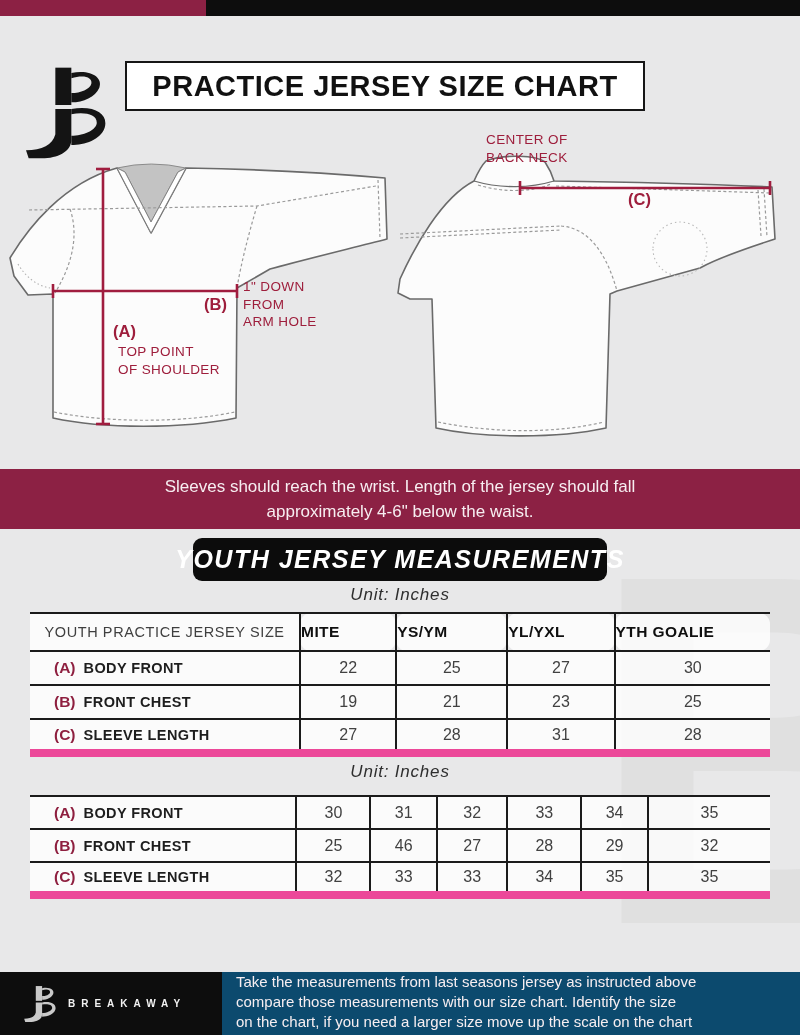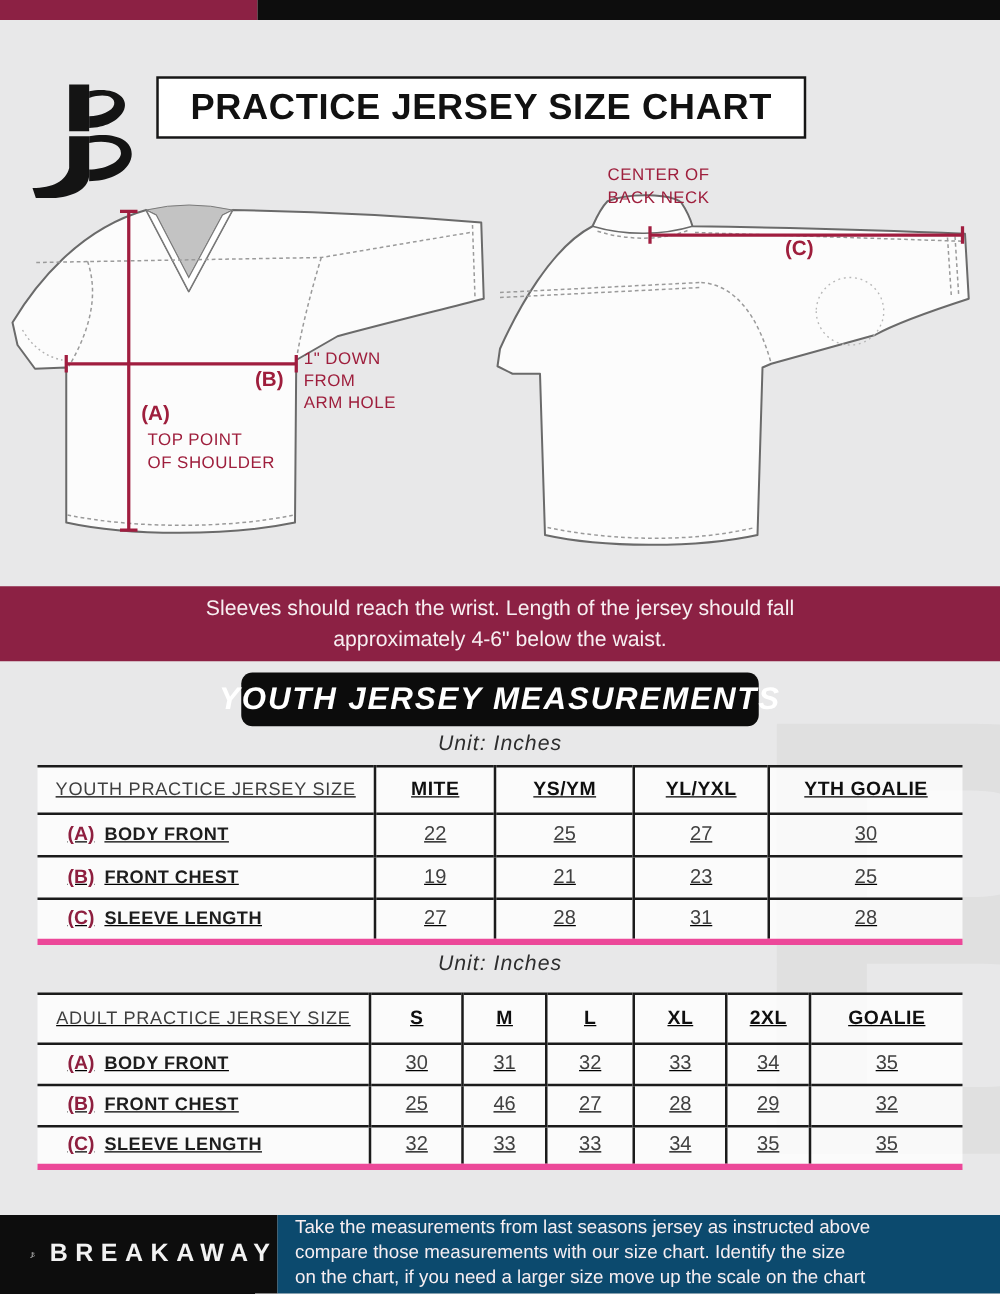--- a/index.html
+++ b/index.html
@@ -48,42 +48,42 @@
   
   .section { position:relative; z-index:2; }
   .pill {
     width:414px; height:43px; margin:0 auto; background:#0c0c0c; border-radius:9px;
     display:flex; align-items:center; justify-content:center;
   }
   .pill span { color:#fff; font-size:25px; font-weight:700; letter-spacing:1.5px; white-space:nowrap;font-style:italic; }
   .unit { text-align:center; font-style:italic; font-size:17px; color:#2e2e2e;
     letter-spacing:.8px; height:20px; line-height:20px; }
   table.size { border-collapse:collapse; margin:0 auto; width:740px; table-layout:fixed; }
-  table.size { border-top:2px solid #1b1b1b; border-bottom:5px solid #ec4899;text-decoration:underline; }
+  table.size { border-top:2px solid #1b1b1b; border-bottom:8px solid #ec4899; }
   table.size td, table.size th { background:rgba(255,255,255,.8); vertical-align:middle; }
   table.size th + th, table.size td + td { border-left:2px solid #1b1b1b; }
   table.size tr + tr th, table.size tr + tr td { border-top:2px solid #1b1b1b; }
   th.first-col { font-weight:500; font-size:14.5px; color:#3f3f3f; letter-spacing:.6px; text-align:center; }
-  th.size-col { font-weight:700; font-size:15.5px; color:#0f0f0f; letter-spacing:.4px; text-align:center; }
+  th.size-col { font-weight:700; font-size:15.5px; color:#0f0f0f; letter-spacing:.4px; text-align:left;border-radius:11px; }
   td.row-label { text-align:left; padding-left:24px; }
   td.row-label .key { color:#8e1f3f; font-weight:800; font-size:15.5px; margin-right:8px; }
   td.row-label .lbl { color:#1d1d1d; font-weight:600; font-size:14.5px; letter-spacing:.4px; }
   td.val { text-align:center; font-size:16px; color:#414141; }
   .youth-table tr.hdr { height:38px; } .youth-table tr.data { height:34px; }
   .adult-table tr.hdr { height:40px; } .adult-table tr.data { height:33px; }
   
   .watermark {
     position:absolute; left:588px; top:530px; z-index:0;
     font-size:500px; line-height:440px; font-weight:700; color:#dcdcdc; opacity:.65;
   }
   
   .footer { position:absolute; left:0; bottom:0; width:800px; height:63px; display:flex; z-index:4; }
   .footer-black { width:222px; background:#0d0d0d; display:flex; align-items:center; }
   .footer-logo { margin-left:24px; width:32px; height:38px; }
-  .brand { color:#f2f2f2; font-size:20px; font-weight:700; letter-spacing:6px; margin-left:12px; white-space:nowrap; }
+  .brand { color:#f2f2f2; font-size:10px; font-weight:700; letter-spacing:6px; margin-left:12px; white-space:nowrap; }
   .footer-maroon { flex:1; background:#0c4a6e; display:flex; align-items:flex-start; }
   .footer-maroon div { color:#f7eef1; font-size:15px; line-height:20px; padding:0 14px 0 14px; white-space:pre-line; }
 </style>
 </head>
 <body>
 
 <div class="page">
 
   <div class="topstrips">
     <div class="strip-maroon"></div>
@@ -226,29 +226,20 @@
       <colgroup>
           <col style="width:36%">
           <col style="width:10%">
           <col style="width:9%">
           <col style="width:9.5%">
           <col style="width:10%">
           <col style="width:9%">
           <col style="width:16.5%">
         </colgroup>
       <tbody>
-          <tr class="hdr">
-        <th class="first-col">ADULT PRACTICE JERSEY SIZE</th>
-        <th class="size-col">S</th>
-        <th class="size-col">M</th>
-        <th class="size-col">L</th>
-        <th class="size-col">XL</th>
-        <th class="size-col">2XL</th>
-        <th class="size-col">GOALIE</th>
-      </tr>
       <tr class="data">
         <td class="row-label">
           <span class="key">(A)</span><span class="lbl">BODY FRONT</span>
         </td>
         <td class="val">30</td>
         <td class="val">31</td>
         <td class="val">32</td>
         <td class="val">33</td>
         <td class="val">34</td>
         <td class="val">35</td>

